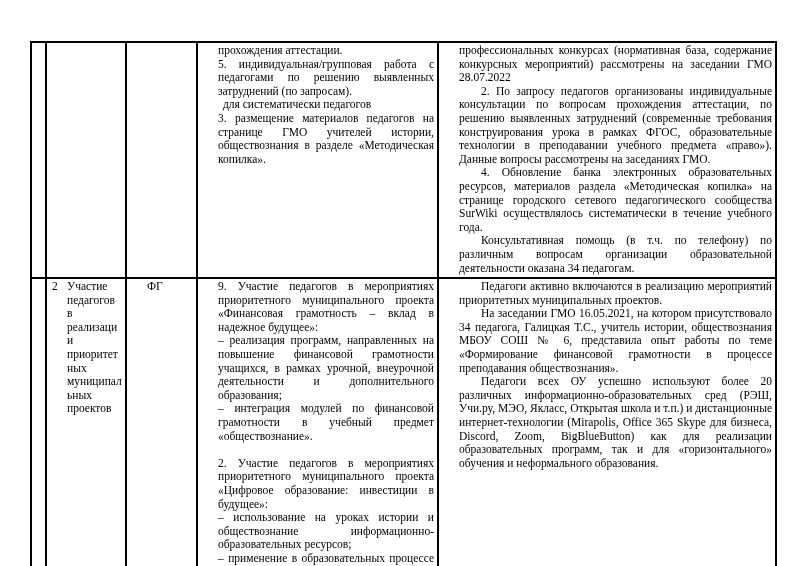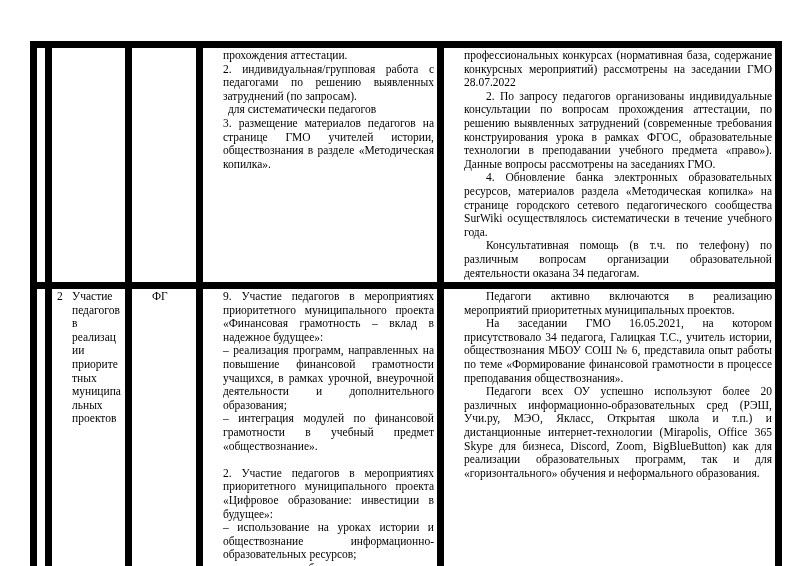--- a/index.html
+++ b/index.html
@@ -17,21 +17,21 @@
     border-collapse: collapse;
     table-layout: fixed;
     width: 745px;
   }
   col.c-num  { width: 15px; }
   col.c-name { width: 80px; }
   col.c-code { width: 71px; }
   col.c-act  { width: 241px; }
   col.c-res  { width: 338px; }
   td {
-    border: 7px solid #000000;
+    border: 2px solid #000000;
     vertical-align: top;
     padding: 1px 3px 2px 20px;
     font-size: 11.5px;
     line-height: 13.6px;
   }
   tr.r1 td { height: 215px; }
   tr.r2 td { height: 261px; }
   td p { margin: 0; text-align: justify; }
   td.num-cell p, td.name-cell p, td.code-cell p { text-align: left; }
   td.name-cell { overflow-wrap: break-word; word-break: break-word; }
@@ -57,21 +57,21 @@
           <p></p>
         </td>
         <td class="name-cell">
           <p></p>
         </td>
         <td class="code-cell">
           <p></p>
         </td>
         <td class="act-cell">
           <p>прохождения аттестации.</p>
-          <p>2. индивидуальная/групповая работа с педагогами по решению выявленных затруднений (по запросам).</p>
+          <p>5. индивидуальная/групповая работа с педагогами по решению выявленных затруднений (по запросам).</p>
           <p class="small-indent">для систематически педагогов</p>
           <p>3. размещение материалов педагогов на странице ГМО учителей истории, обществознания в разделе «Методическая копилка».</p>
         </td>
         <td class="res-cell">
           <p>профессиональных конкурсах (нормативная база, содержание конкурсных мероприятий) рассмотрены на заседании ГМО 28.07.2022</p>
           <p class="indent">2. По запросу педагогов организованы индивидуальные консультации по вопросам прохождения аттестации, по решению выявленных затруднений (современные требования конструирования урока в рамках ФГОС, образовательные технологии в преподавании учебного предмета «право»). Данные вопросы рассмотрены на заседаниях ГМО.</p>
           <p class="indent">4. Обновление банка электронных образовательных ресурсов, материалов раздела «Методическая копилка» на странице городского сетевого педагогического сообщества SurWiki осуществлялось систематически в течение учебного года.</p>
           <p class="indent">Консультативная помощь (в т.ч. по телефону) по различным вопросам организации образовательной деятельности оказана 34 педагогам.</p>
         </td>
       </tr>

